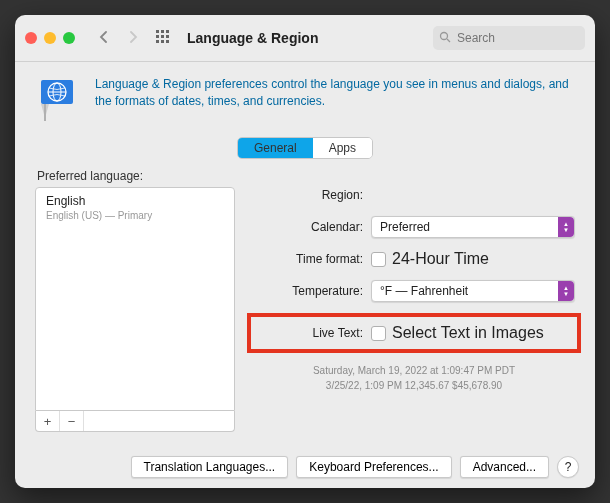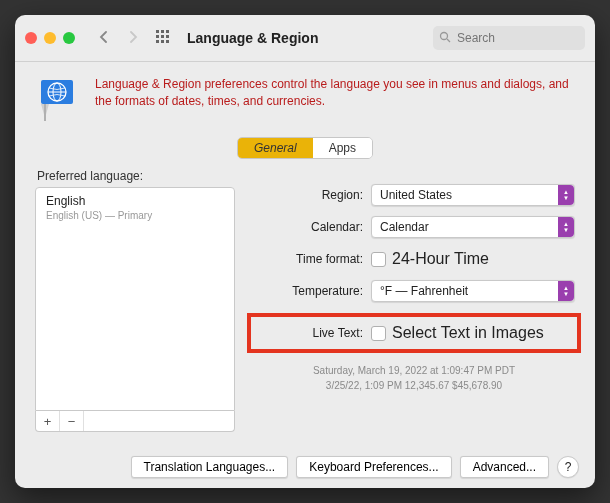--- a/index.html
+++ b/index.html
@@ -11,25 +11,25 @@
   .dot.yellow{background:#febc2e;}
   .dot.green{background:#28c840;}
   .nav-btn{width:24px;height:24px;border:none;background:transparent;border-radius:4px;display:flex;align-items:center;justify-content:center;color:#888;font-size:14px;}
   .nav-btn.apps{font-size:13px;}
   .title{font-weight:600;font-size:14px;margin-left:6px;flex:1;}
   .search{display:flex;align-items:center;background:rgba(0,0,0,0.05);border-radius:5px;height:24px;width:140px;padding:0 6px;color:#999;gap:4px;justify-content:flex-end;}
   .search input{border:none;background:transparent;outline:none;font-size:12px;width:100%;color:#444;}
   .content{flex:1;padding:14px 20px 14px 20px;display:flex;flex-direction:column;}
   .header-row{display:flex;gap:14px;align-items:flex-start;margin-bottom:12px;}
   .globe-flag{display:inline-block;}
-  .desc{font-size:12px;color:#b91c1c;line-height:1.4;}
+  .desc{font-size:12px;color:#0369a1;line-height:1.4;}
   .tabs{display:flex;justify-content:center;margin-bottom:6px;}
   .seg{display:flex;border:1px solid #c7c7c7;border-radius:5px;overflow:hidden;}
   .seg button{border:none;background:#fff;padding:3px 16px;font-size:12px;color:#333;}
-  .seg button.active{background:#eab308;font-style:italic;}
+  .seg button.active{background:#0ea5e9;}
   .main{display:flex;gap:18px;flex:1;}
   .left{width:200px;display:flex;flex-direction:column;}
   .leftlabel{margin:4px 0 4px 2px;font-size:12px;color:#333;}
   .listbox{flex:1;background:#fff;border:1px solid #c9c9c9;border-radius:4px 4px 0 0;overflow:hidden;}
   .listitem{padding:6px 10px;}
   .listitem .primary{font-size:12px;}
   .listitem .secondary{font-size:10px;color:#999;margin-top:2px;}
   .listctrl{display:flex;border:1px solid #c9c9c9;border-top:none;border-radius:0 0 4px 4px;height:20px;background:#fff;}
   .listctrl button{width:24px;border:none;border-right:1px solid #e0e0e0;background:transparent;font-size:13px;line-height:1;display:flex;align-items:center;justify-content:center;color:#555;}
   .right{flex:1;display:flex;flex-direction:column;padding-top:16px;}
@@ -137,29 +137,25 @@
             </button>
           <button>
               <span>−</span>
             </button>
         </div>
       </div>
 
       <div class="right">
         <div class="row">
           <label>Region:</label>
-          <div class="sel">
-            <span>United States</span>
-            <span class="arrows">▲<br>▼</span>
-          </div>
         </div>
         <div class="row">
           <label>Calendar:</label>
           <div class="sel">
-            <span>Calendar</span>
+            <span>Preferred</span>
             <span class="arrows">▲<br>▼</span>
           </div>
         </div>
         <div class="row">
           <label>Time format:</label>
           <div class="checkrow">
             <span class="cb"></span>
             <span>24-Hour Time</span>
           </div>
         </div>

